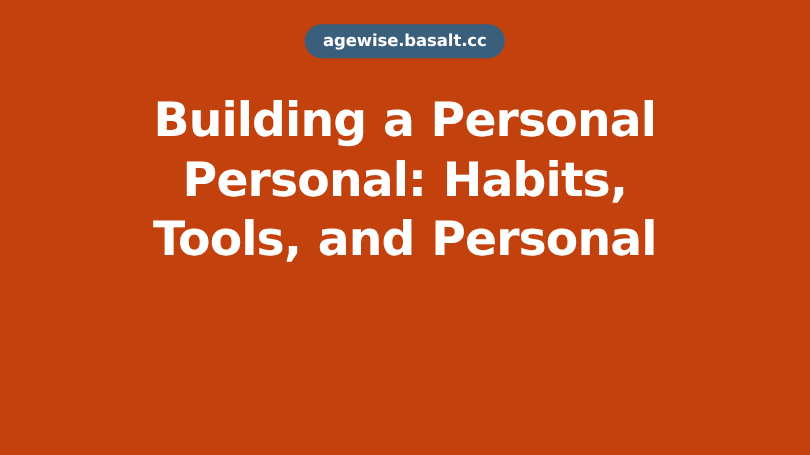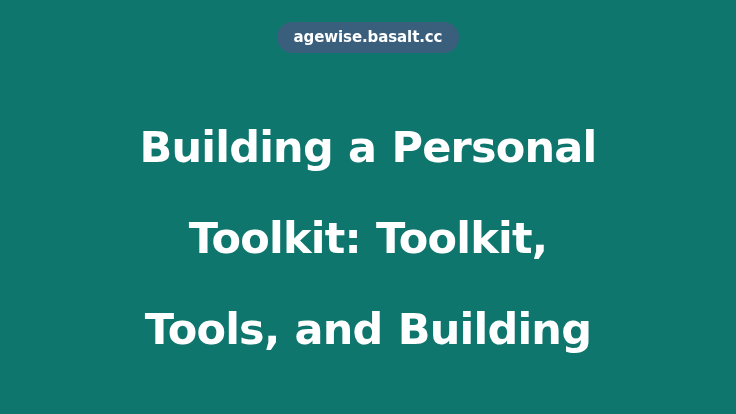--- a/index.html
+++ b/index.html
@@ -14,21 +14,21 @@
     overflow: hidden;
     font-family: "DejaVu Sans", "Liberation Sans", sans-serif;
     background: #2d4f6b;
   }
 
   .slide {
     position: relative;
     box-sizing: border-box;
     width: 736px;
     height: 414px;
-    background-color: #0f766e;
+    background-color: #c2410c;
     display: flex;
     flex-direction: column;
     align-items: center;
     overflow: hidden;
   }
 
   
   .badge-row {
     width: 100%;
     display: flex;
@@ -72,33 +72,32 @@
     font-weight: bold;
     line-height: 54px;
     letter-spacing: -0.8px;
     word-spacing: 1px;
     -webkit-font-smoothing: antialiased;
   }
 
   .headline-line {
     display: block;
     white-space: nowrap;
-    margin-top: 37px;
   }
 </style>
 </head>
 <body>
 
 <div class="slide">
 
   <div class="badge-row">
     <div class="domain-badge">agewise.basalt.cc</div>
   </div>
 
   <div class="headline-block">
     <h1 class="headline">
       <span class="headline-line">Building a Personal</span>
-      <span class="headline-line">Toolkit: Toolkit,</span>
-      <span class="headline-line">Tools, and Building</span>
+      <span class="headline-line">Personal: Habits,</span>
+      <span class="headline-line">Tools, and Personal</span>
     </h1>
   </div>
 
 </div>
 
 </body></html>

